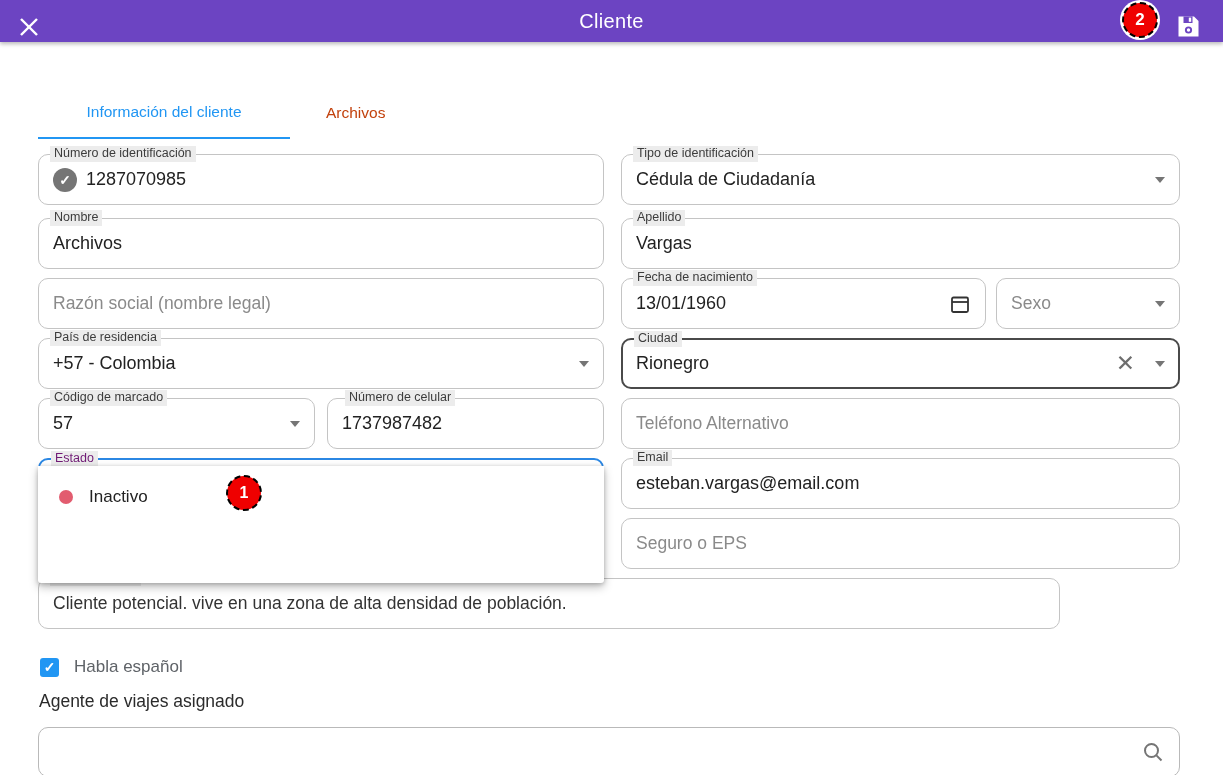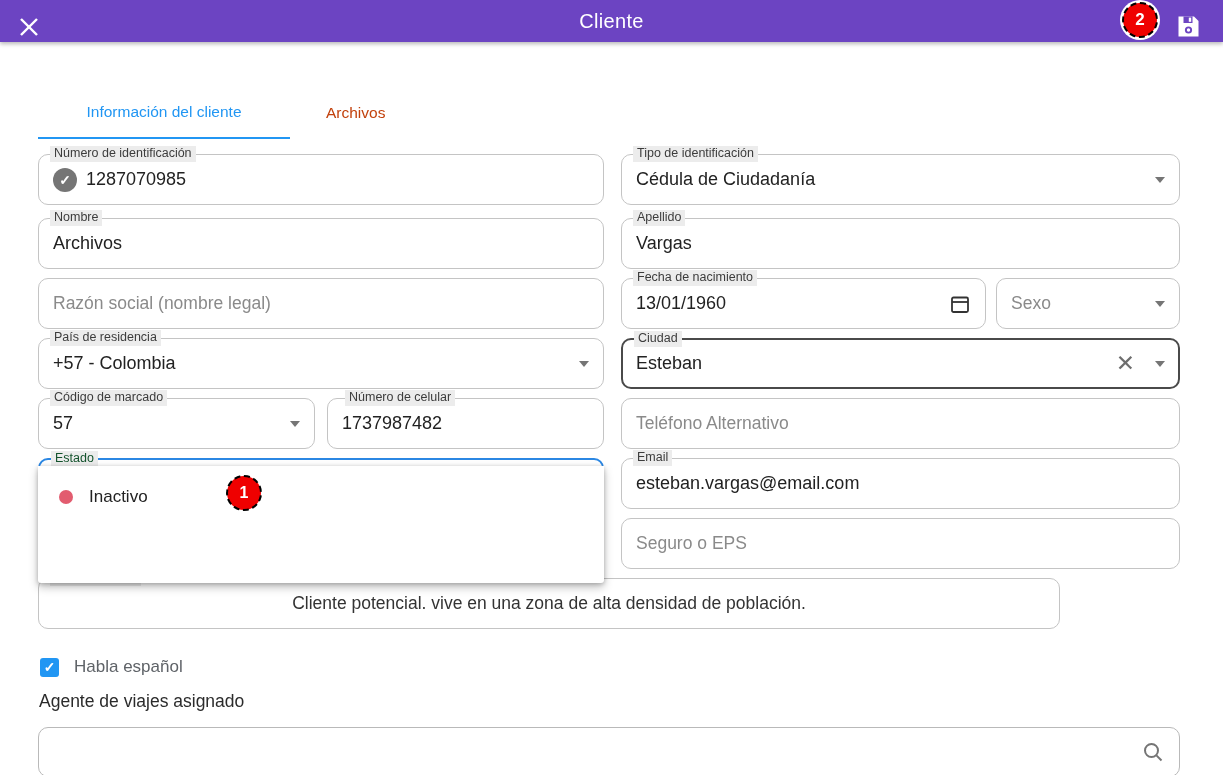--- a/index.html
+++ b/index.html
@@ -182,21 +182,21 @@
     <div class="col-left">
       <div class="field grow">
         <span class="flabel">País de residencia</span>
         <span class="value">+57 - Colombia</span>
         <span class="dd-arrow"></span>
       </div>
     </div>
     <div class="col-right">
       <div class="field city grow">
         <span class="flabel">Ciudad</span>
-        <span class="value">Esteban</span>
+        <span class="value">Rionegro</span>
         <span class="clear-x">✕</span>
         <span class="dd-arrow after-clear" style="margin-left:20px;"></span>
       </div>
     </div>
   </div>
 
   <div class="row">
     <div class="col-left">
       <div class="field" style="width:277px;">
         <span class="flabel">Código de marcado</span>
@@ -211,21 +211,21 @@
     <div class="col-right">
       <div class="field grow">
         <span class="placeholder">Teléfono Alternativo</span>
       </div>
     </div>
   </div>
 
   <div class="row">
     <div class="estado-wrap">
       <div class="field focused">
-        <span class="flabel" style="color:#14532d;">Estado</span>
+        <span class="flabel" style="color:#701a75;">Estado</span>
       </div>
       <div class="dropdown-panel">
         <div class="option">
           <span class="dot dot-inactivo"></span>
           <span>Inactivo</span>
         </div>
         <div class="marker marker-1">1</div>
       </div>
     </div>
     <div class="col-right">
@@ -239,21 +239,21 @@
   <div class="row">
     <div class="left-spacer"></div>
     <div class="col-right">
       <div class="field grow">
         <span class="placeholder">Seguro o EPS</span>
       </div>
     </div>
   </div>
 
   <div class="row">
-    <div class="field" style="width:1022px;justify-content:center;">
+    <div class="field" style="width:1022px;">
       <span class="flabel">Observaciones</span>
       <span class="value" style="font-size:17.5px; color:#333;">Cliente potencial. vive en una zona de alta densidad de población.</span>
     </div>
   </div>
 
   <div class="check-row">
     <div class="checkbox">✓</div>
     <div class="check-label">Habla español</div>
   </div>
 

